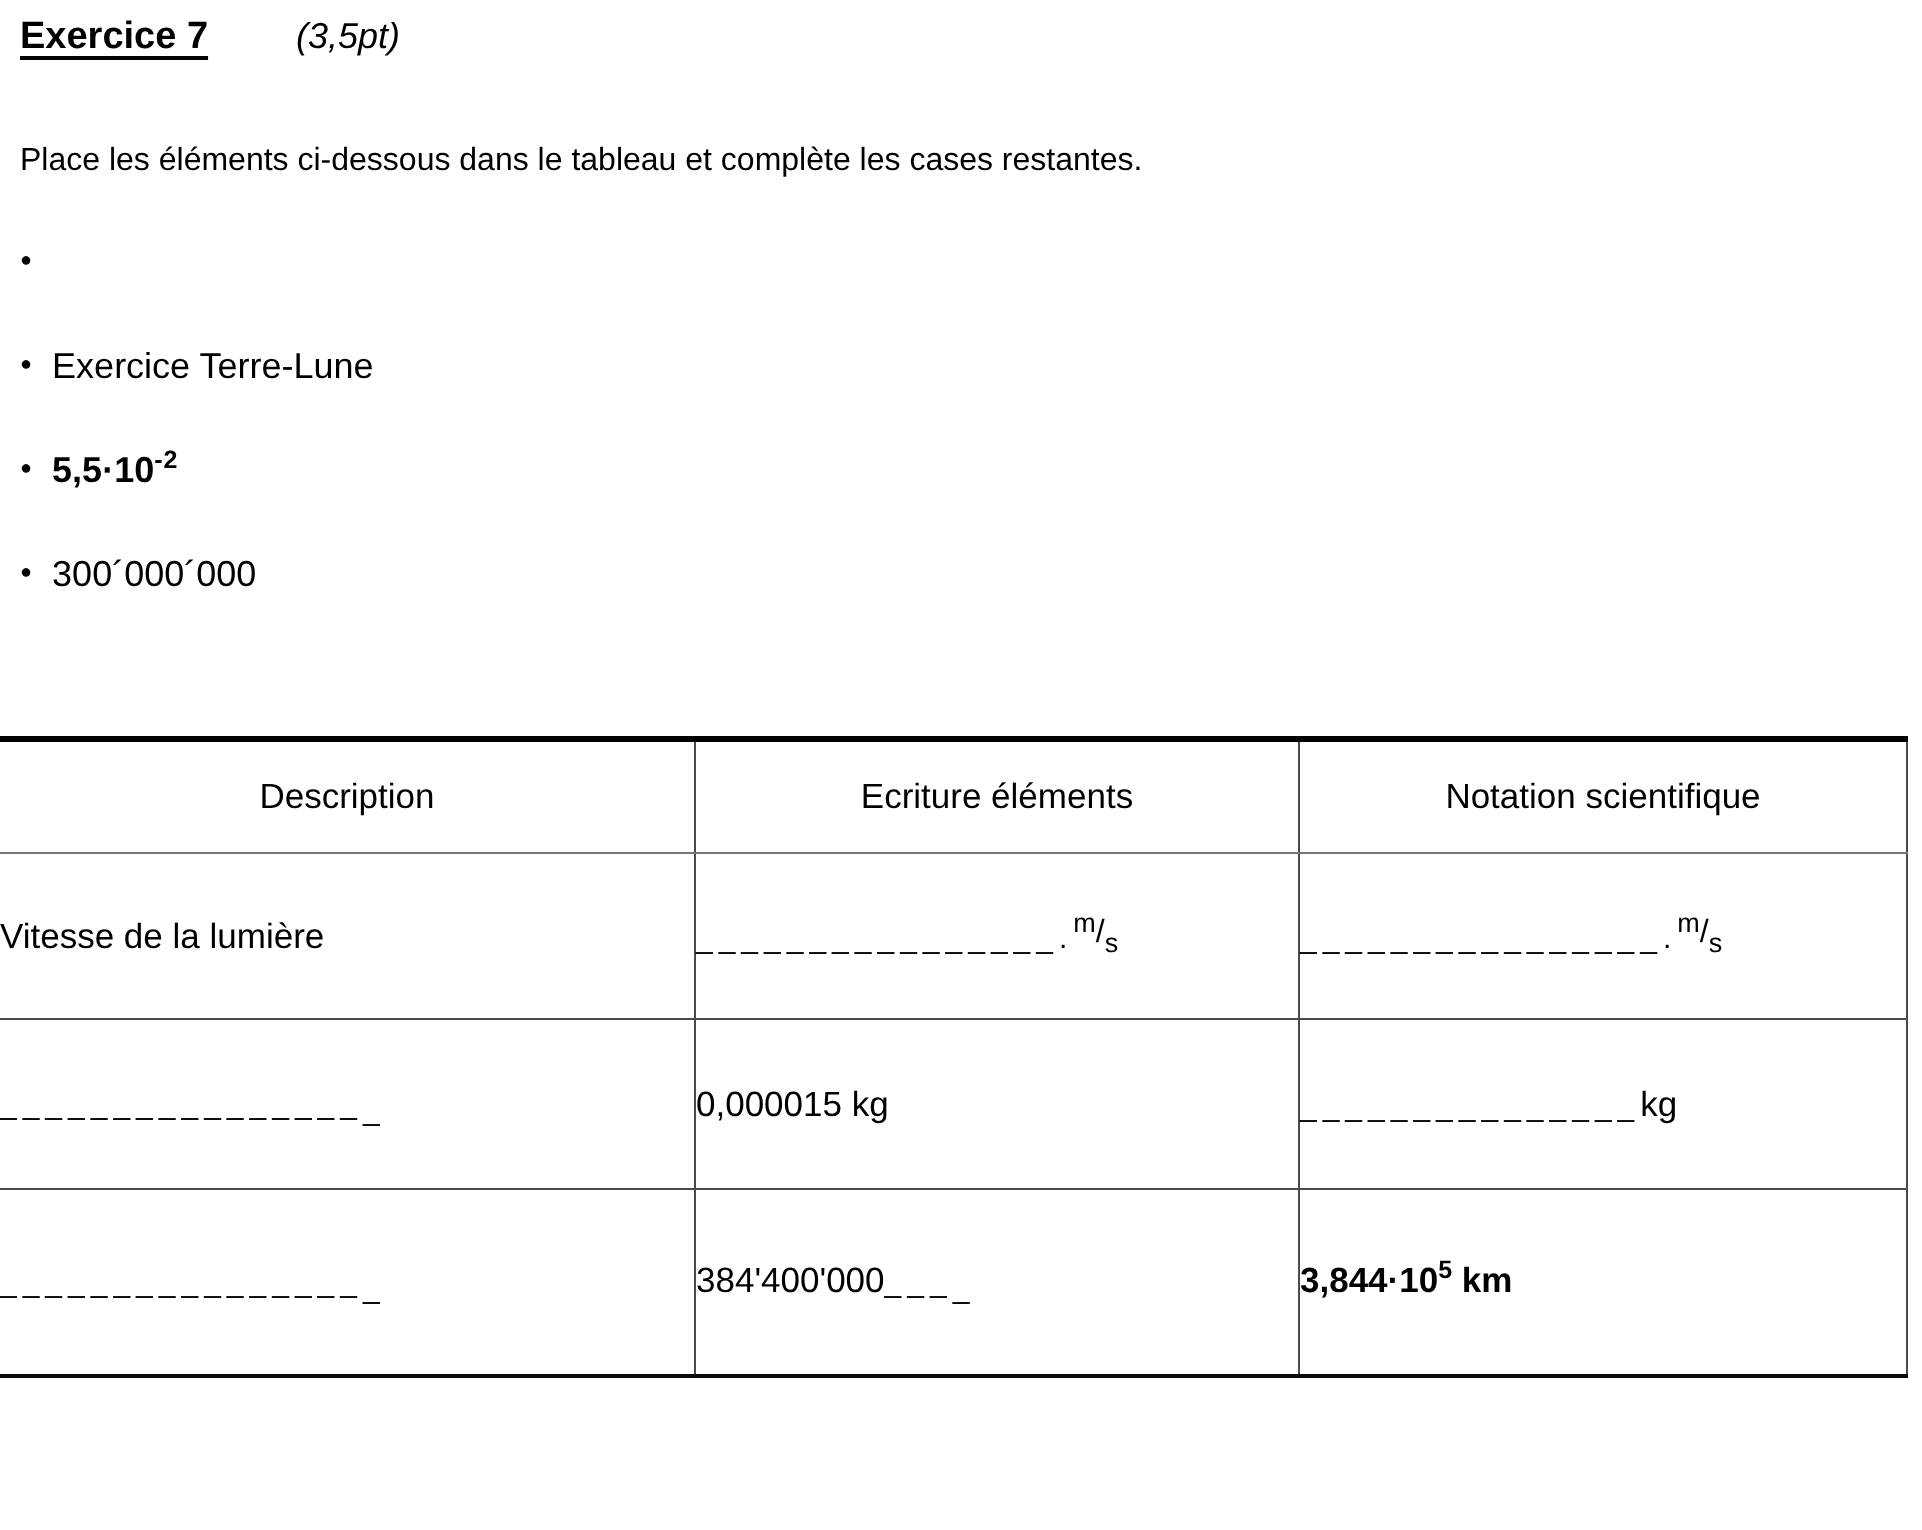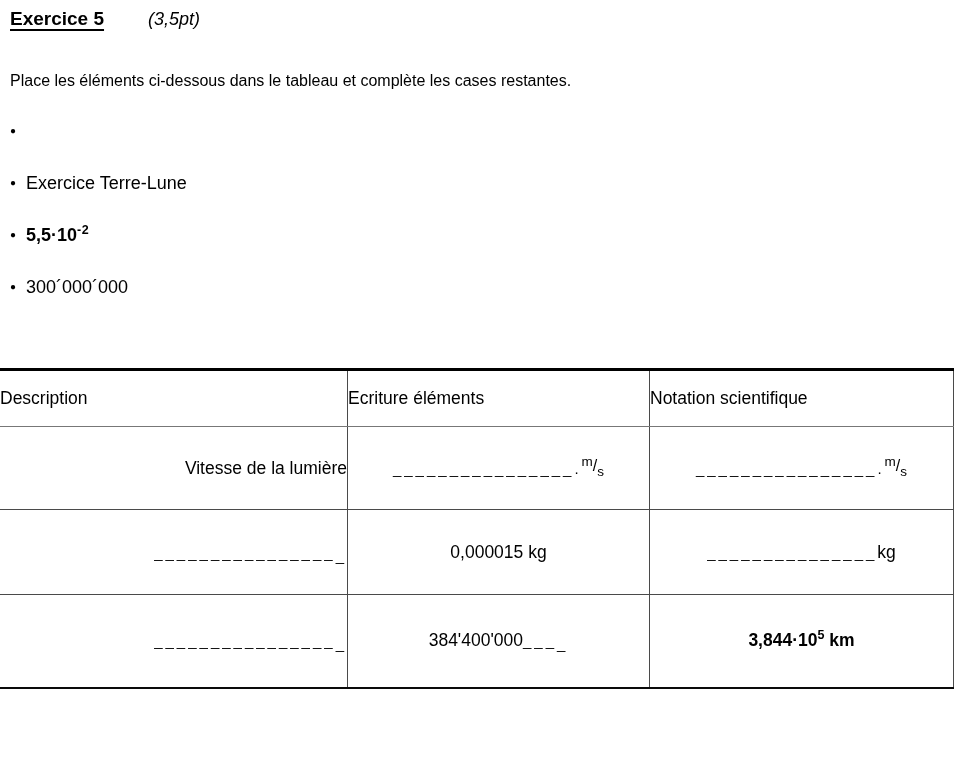--- a/index.html
+++ b/index.html
@@ -24,44 +24,44 @@
   .bullet.first { margin-top:28px; }
   .marker { font-size:10px; line-height:22px; }
   .b-exp { font-size:12.5px; position:relative; top:-7px; letter-spacing:0.5px; }
 
   table {
     border-collapse:collapse; table-layout:fixed;
     width:954px; margin-top:70px; margin-left:-11px;
     border-top:3px solid #000; border-bottom:2.5px solid #0a0a0a;
   }
   th, td { border:1px solid #4a4a4a; background:#fff; }
-  th { font-weight:normal; font-size:17.5px; text-align:left; border-bottom:1.5px solid #777; }
+  th { font-weight:normal; font-size:17.5px; text-align:center; border-bottom:1.5px solid #777; }
   tr.hrow { height:57px; }
   tr.r1 { height:83px; }
   tr.r2 { height:85px; }
   tr.r3 { height:82px; }
   tr.r4 { height:93px; }
-  td.desc { text-align:right; padding-left:10px; font-size:17.5px; line-height:23px; vertical-align:middle; }
-  td.center { text-align:center; font-size:17.5px; vertical-align:middle; }
+  td.desc { text-align:left; font-size:17.5px; line-height:23px; vertical-align:middle; }
+  td.center { font-size:17.5px; vertical-align:middle; }
 
   .blank { font-size:15px; letter-spacing:3px; white-space:nowrap; }
   .low { position:relative; top:3px; }
   .unit-sup { font-size:13.5px; position:relative; top:-8px; }
   .unit-sub { font-size:13.5px; position:relative; top:2px; }
   .slash { font-size:16px; position:relative; top:-3px; }
   .exp { font-size:12.5px; position:relative; top:-7px; }
   .nowrap { white-space:nowrap;font-weight:bold; }
 </style>
 </head>
 <body>
 
 <div class="page">
 
   <div class="title-row">
-    <span class="title">Exercice 5</span>
+    <span class="title">Exercice 7</span>
     <span class="points">(3,5pt)</span>
   </div>
 
   <p class="intro">Place les éléments ci-dessous dans le tableau et complète les cases restantes.</p>
 
   <div class="bullet first">
     <span class="marker">●</span>
   </div>
 
   <div class="bullet">

